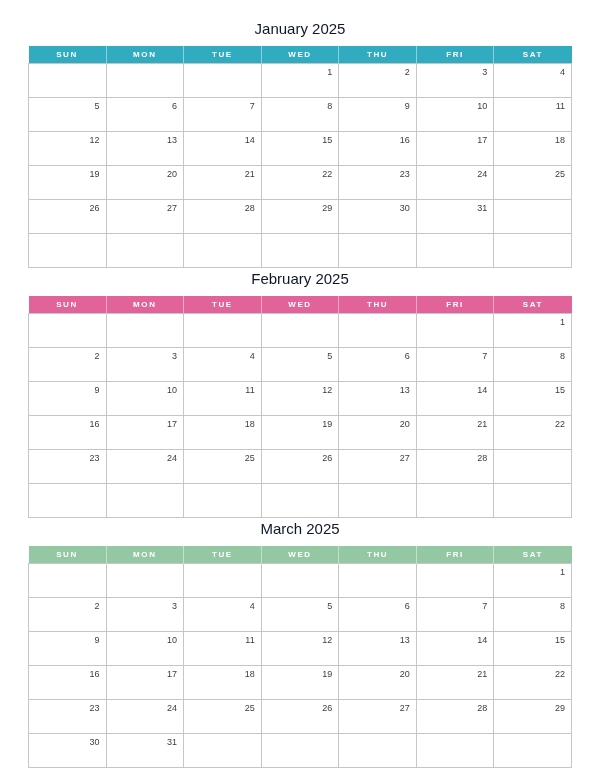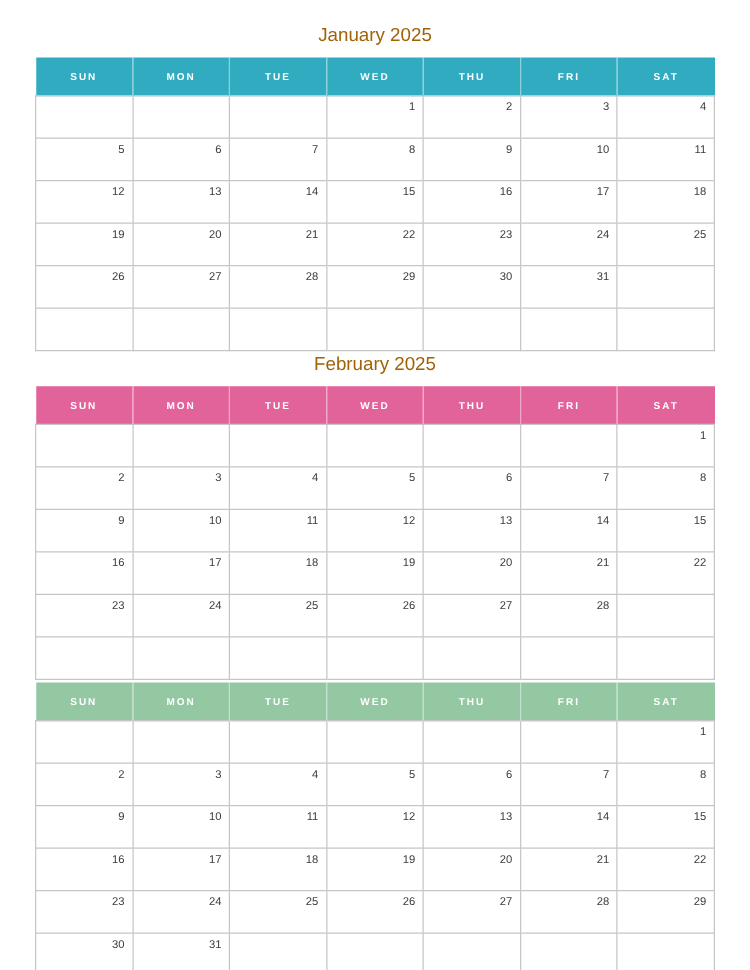--- a/index.html
+++ b/index.html
@@ -5,28 +5,28 @@
   html,body{margin:0;padding:0;background:#ffffff;}
   .page{
     width:600px;height:776px;box-sizing:border-box;
     padding:20px 28px 0 28px;margin:0 auto;background:#ffffff;
     font-family:"Liberation Sans", sans-serif;position:relative;overflow:hidden;
   }
   .month{margin:0;}
   .month + .month{margin-top:2px;}
   .month-title{
     margin:0 0 8px 0;padding:0;text-align:center;
-    font-size:15px;line-height:18px;font-weight:400;color:#a16207;
+    font-size:15px;line-height:18px;font-weight:400;color:#0f172a;
     font-family:"Liberation Sans", sans-serif;
   }
   table.cal{
     width:100%;border-collapse:collapse;table-layout:fixed;
   }
   table.cal th{
-    height:30px;padding:0;
+    height:17px;padding:0;
     font-size:8px;font-weight:700;letter-spacing:1.6px;
     color:#ffffff;text-align:center;vertical-align:middle;
     border-left:1px solid rgba(255,255,255,0.45);
   }
   table.cal th:first-child{border-left:none;}
   table.cal td{
     height:30px;box-sizing:content-box;
     border:1px solid #c6c6c6;
     vertical-align:top;text-align:right;
     padding:3px 6px 0 0;
@@ -178,20 +178,21 @@
             <td></td>
             <td></td>
             <td></td>
             <td></td>
           </tr>
         </tbody>
     </table>
   </section>
 
   <section class="month">
+    <h2 class="month-title">March 2025</h2>
     <table class="cal">
       <thead>
           <tr>
             <th style="background: rgb(147, 200, 163);">SUN</th>
             <th style="background: rgb(147, 200, 163);">MON</th>
             <th style="background: rgb(147, 200, 163);">TUE</th>
             <th style="background: rgb(147, 200, 163);">WED</th>
             <th style="background: rgb(147, 200, 163);">THU</th>
             <th style="background: rgb(147, 200, 163);">FRI</th>
             <th style="background: rgb(147, 200, 163);">SAT</th>

